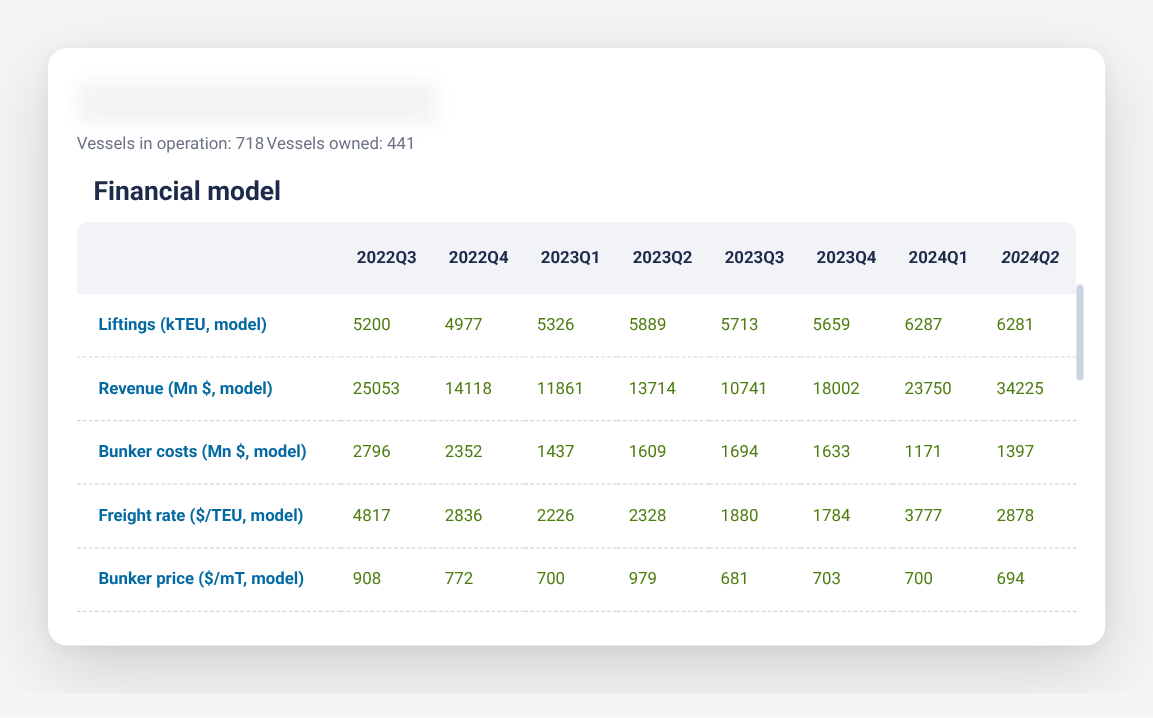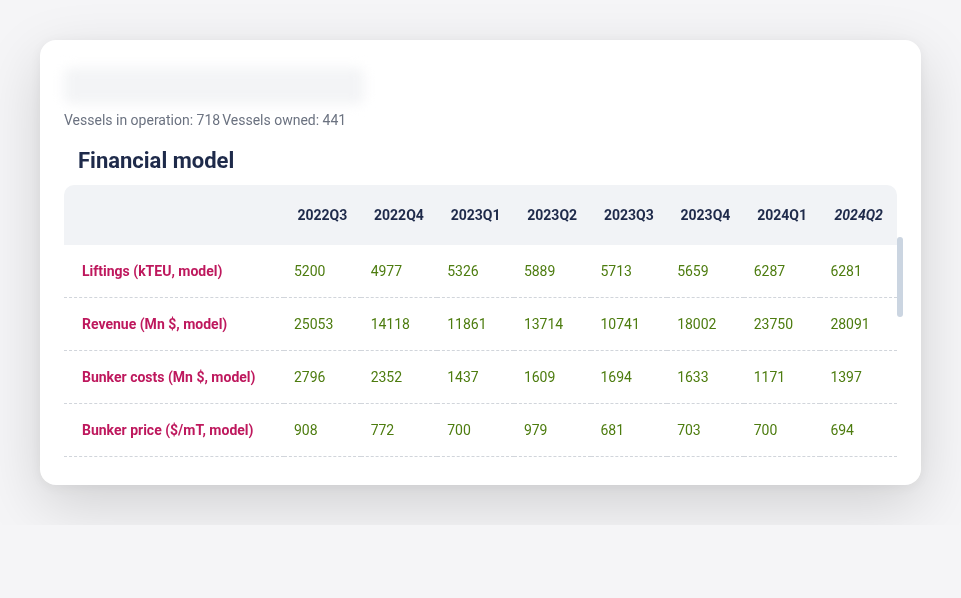--- a/index.html
+++ b/index.html
@@ -80,21 +80,21 @@
     }
     tbody td {
       font-size: 14px;
       color: #4d7c0f;
       padding: 18px 10px;
       border-bottom: 1px dashed #d1d5db;
       vertical-align: middle;
     }
     tbody td:first-child {
       font-weight: 700;
-      color: #be185d;
+      color: #0369a1;
       padding-left: 18px;
     }
     .scrollbar {
       position: absolute;
       right: -6px;
       top: 52px;
       width: 6px;
       height: 80px;
       background: #cbd5e1;
       border-radius: 3px;
@@ -147,32 +147,43 @@
           </tr>
           <tr>
             <td>Revenue (Mn $, model)</td>
             <td>25053</td>
             <td>14118</td>
             <td>11861</td>
             <td>13714</td>
             <td>10741</td>
             <td>18002</td>
             <td>23750</td>
-            <td>28091</td>
+            <td>34225</td>
           </tr>
           <tr>
             <td>Bunker costs (Mn $, model)</td>
             <td>2796</td>
             <td>2352</td>
             <td>1437</td>
             <td>1609</td>
             <td>1694</td>
             <td>1633</td>
             <td>1171</td>
             <td>1397</td>
+          </tr>
+          <tr>
+            <td>Freight rate ($/TEU, model)</td>
+            <td>4817</td>
+            <td>2836</td>
+            <td>2226</td>
+            <td>2328</td>
+            <td>1880</td>
+            <td>1784</td>
+            <td>3777</td>
+            <td>2878</td>
           </tr>
           <tr>
             <td>Bunker price ($/mT, model)</td>
             <td>908</td>
             <td>772</td>
             <td>700</td>
             <td>979</td>
             <td>681</td>
             <td>703</td>
             <td>700</td>

